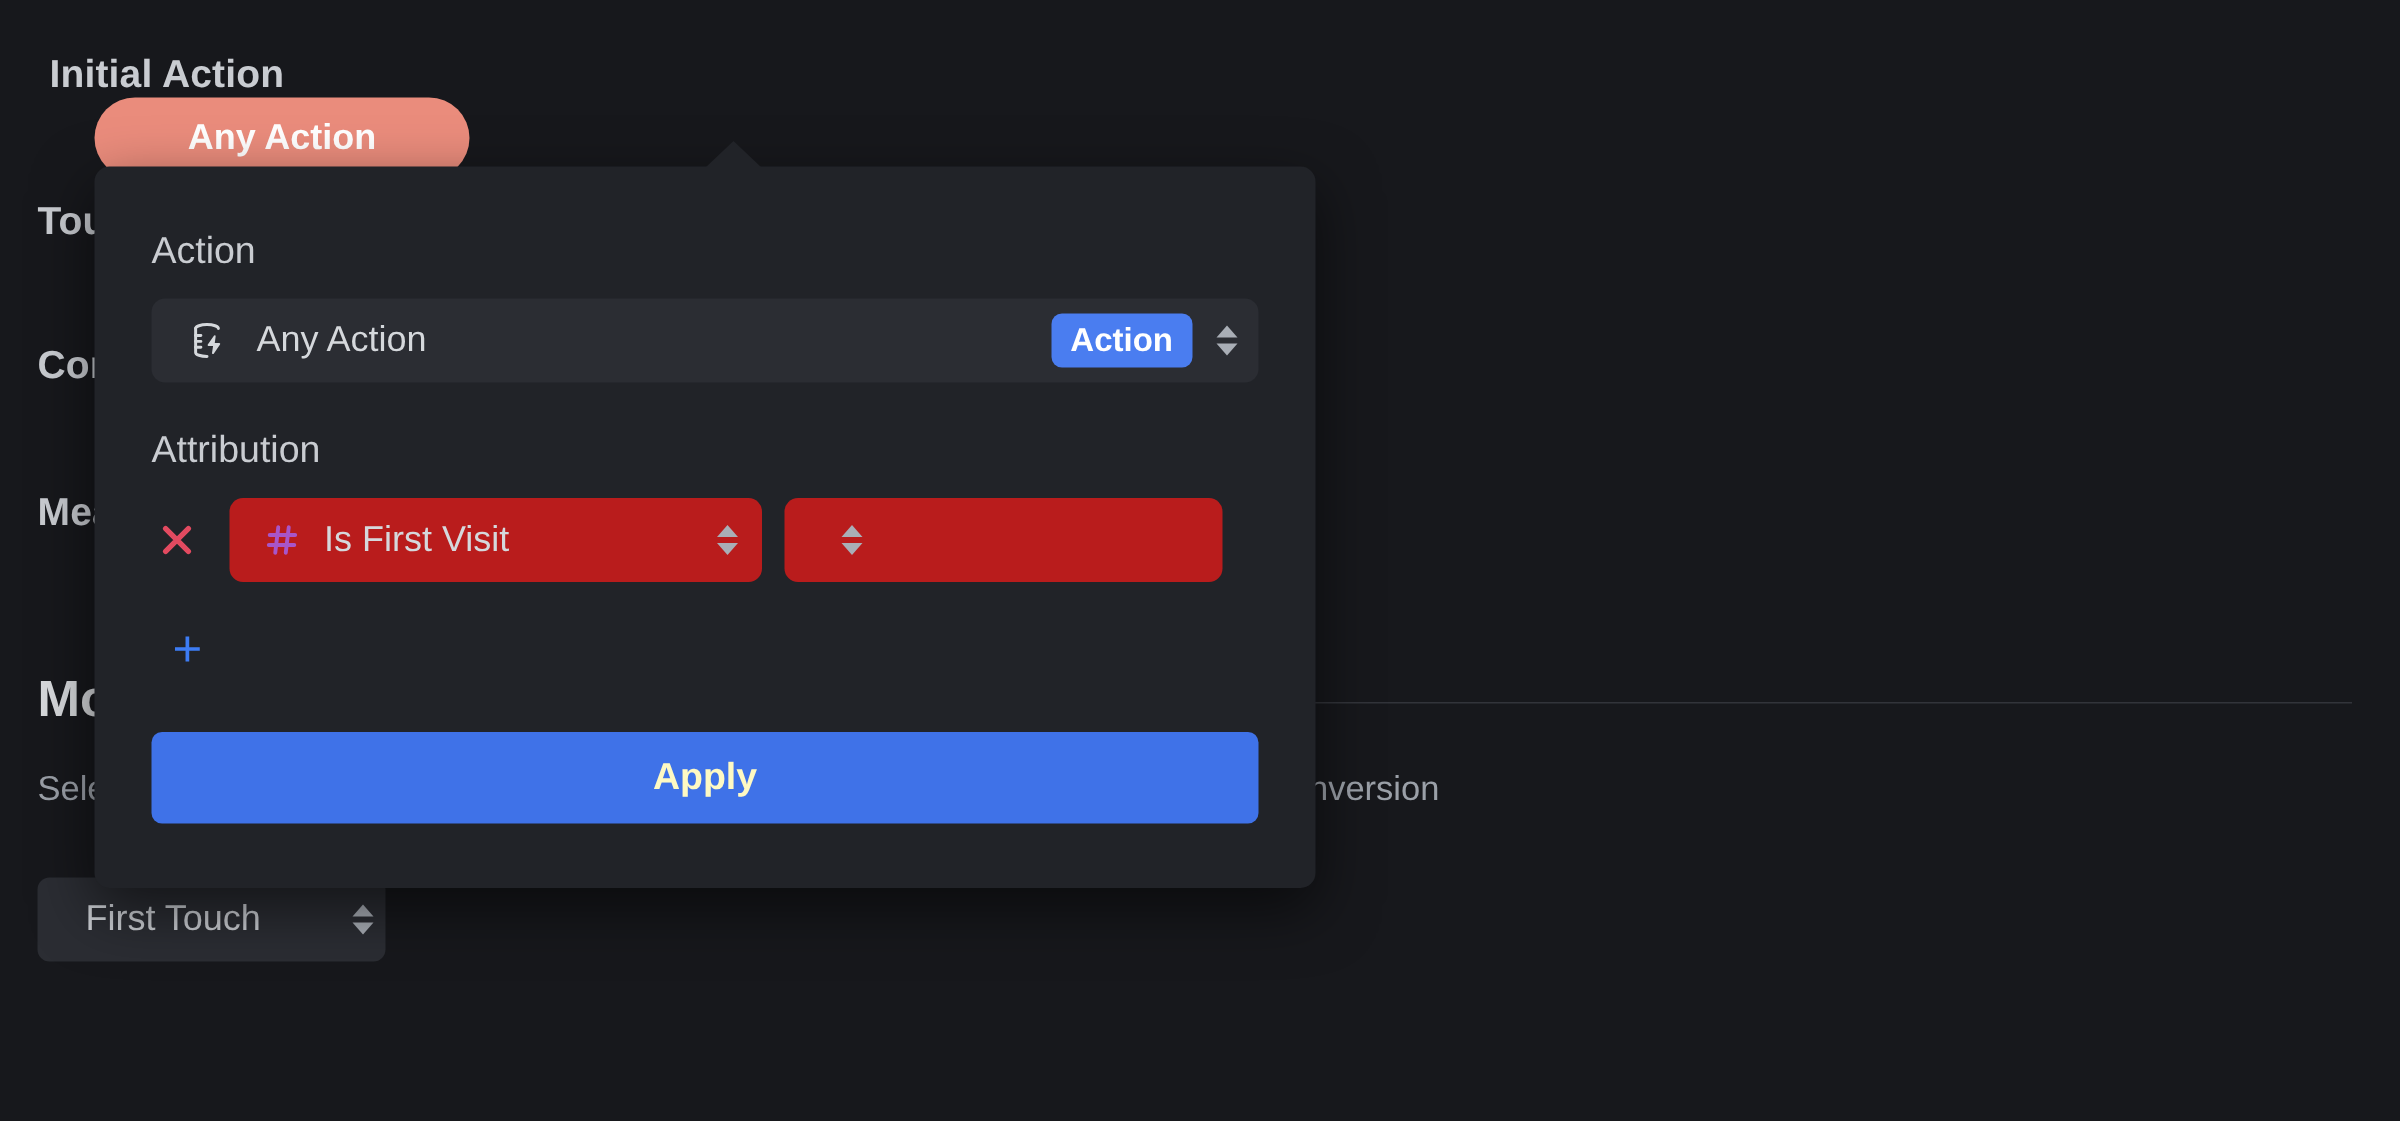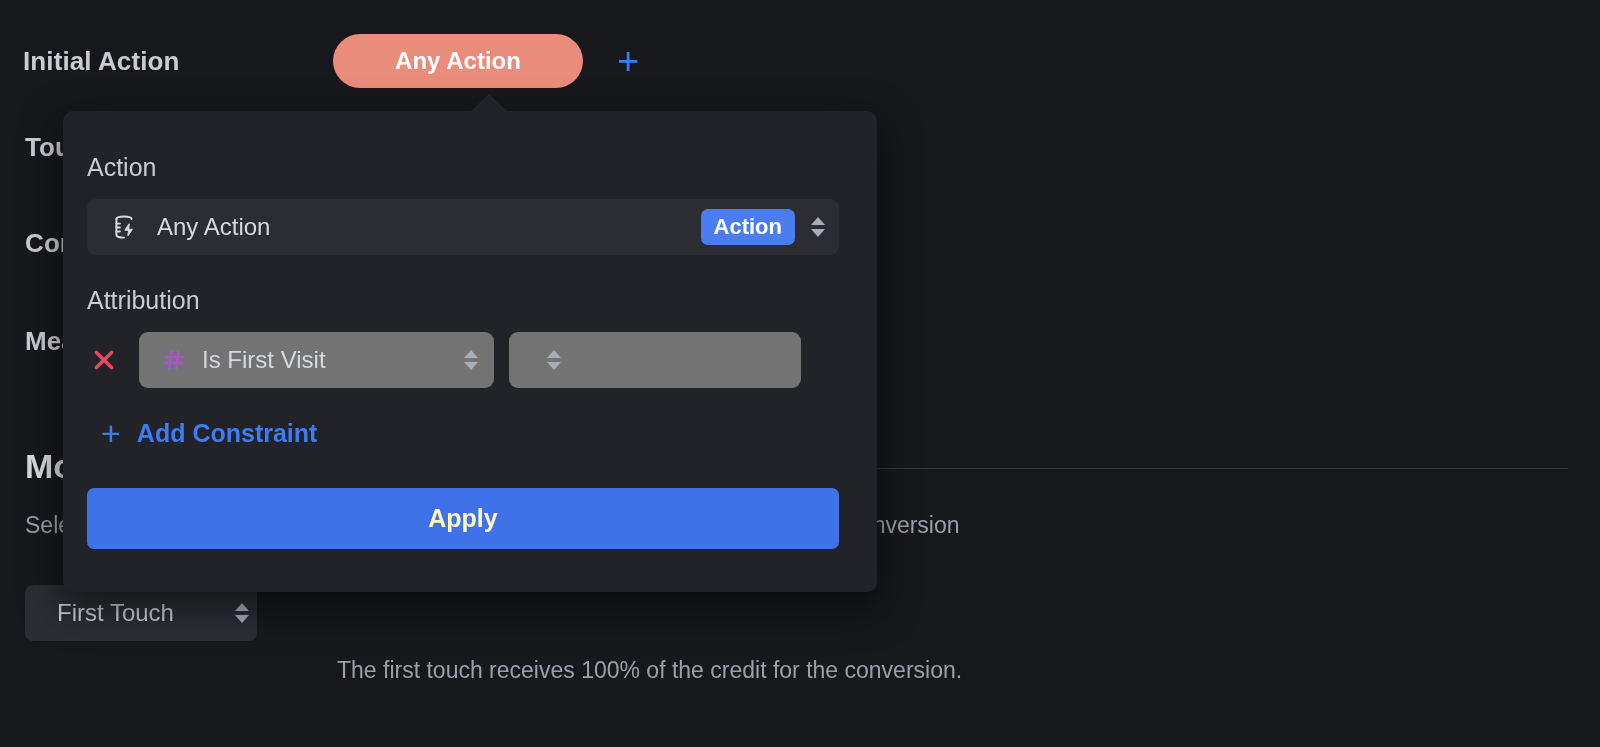--- a/index.html
+++ b/index.html
@@ -32,21 +32,21 @@
   }
 
   .field-label {
     font-size: 26px;
     font-weight: bold;
     color: #c9ccd1;
     letter-spacing: 0.1px;
     white-space: nowrap;
   }
 
-  .row-initial-action { left: 23px; top: 34px; }
+  .row-initial-action { left: 33px; top: 34px; flex-direction: column; }
   .row-initial-action .field-label { width: 310px; }
 
   .pill {
     background: #ea8c7c;
     color: #ffffff;
     font-size: 24px;
     font-weight: bold;
     border-radius: 28px;
     padding: 0 40px;
     height: 54px;
@@ -162,21 +162,21 @@
   .popover-arrow {
     position: absolute;
     left: 407px;
     top: -17px;
     width: 0; height: 0;
     border-left: 19px solid transparent;
     border-right: 19px solid transparent;
     border-bottom: 18px solid #212328;
   }
 
-  .pop-inner { padding: 42px 38px 0 24px; }
+  .pop-inner { padding: 42px 38px 0 38px; }
 
   .pop-label {
     font-size: 25px;
     color: #c9ccd1;
     margin-bottom: 17px;
   }
 
   .action-field {
     background: #2b2d33;
     border-radius: 9px;
@@ -222,21 +222,21 @@
 
   .x-btn {
     width: 34px; height: 34px;
     flex: none;
     margin-right: 18px;
     display: flex; align-items: center; justify-content: center;
     cursor: pointer;
   }
 
   .constraint-select {
-    background: #737373;
+    background: #b91c1c;
     border-radius: 9px;
     height: 56px;
     display: flex;
     align-items: center;
     padding: 0 16px 0 22px;
     cursor: pointer;
   }
 
   .c-field { width: 355px; margin-right: 15px; }
   .c-value { width: 292px; }
@@ -325,21 +325,20 @@
   <div class="form-row row-attribution">
     <div class="select-box">
       <span class="sel-text">First Touch</span>
       <span class="stepper">
         <span class="ch up"></span>
           <span class="ch dn"></span>
       </span>
     </div>
   </div>
 
-  <div class="helper-text">The first touch receives 100% of the credit for the conversion.</div>
 </div>
 
 <div class="popover">
   <div class="popover-arrow"></div>
 
   <div class="pop-inner">
 
     <div class="pop-label">Action</div>
 
     <div class="action-field">
@@ -384,18 +383,17 @@
       <div class="constraint-select c-value">
         <span class="stepper">
           <span class="ch up"></span>
             <span class="ch dn"></span>
         </span>
       </div>
     </div>
 
     <div class="add-constraint">
       <span class="add-plus">+</span>
-      <span class="add-text">Add Constraint</span>
     </div>
 
     <button class="apply-btn">Apply</button>
   </div>
 </div>
 
 </body></html>

